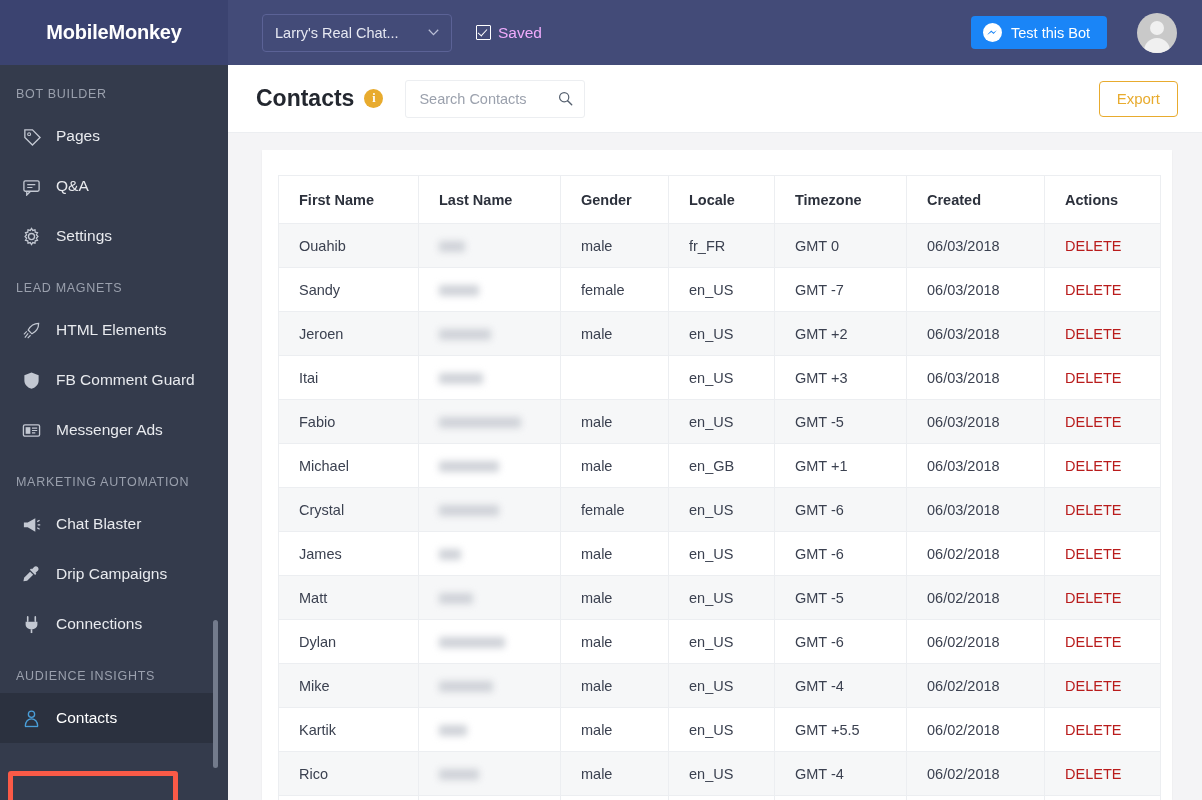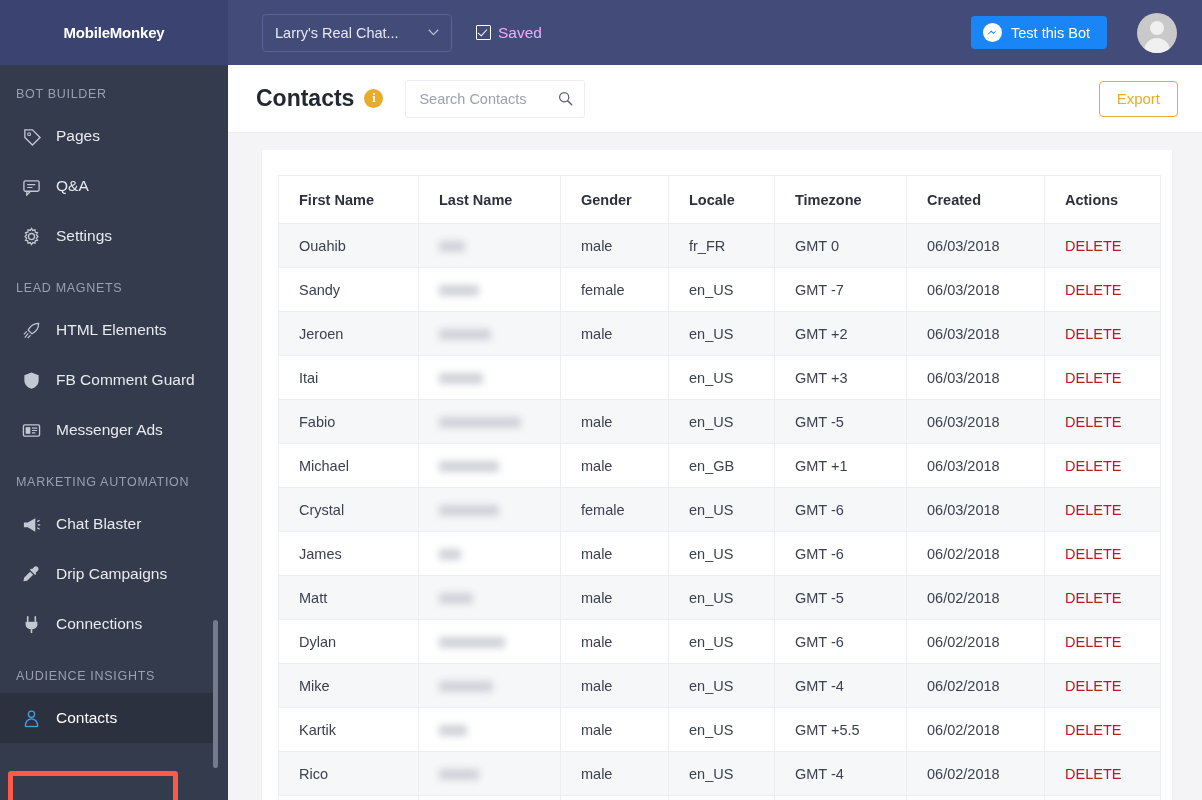--- a/index.html
+++ b/index.html
@@ -33,21 +33,21 @@
   .brandbox {
     width: 228px; height: 65px;
     background: #3b4370;
     display: flex;
     align-items: center;
     justify-content: center;
     flex: none;
   }
   .brand {
     color: #ffffff;
-    font-size: 15px;
+    font-size: 20px;
     font-weight: bold;
     letter-spacing: -0.2px;
   }
   .botselect {
     margin-left: 34px;
     width: 190px; height: 38px;
     border: 1px solid #5b6296;
     border-radius: 4px;
     display: flex;
     align-items: center;

